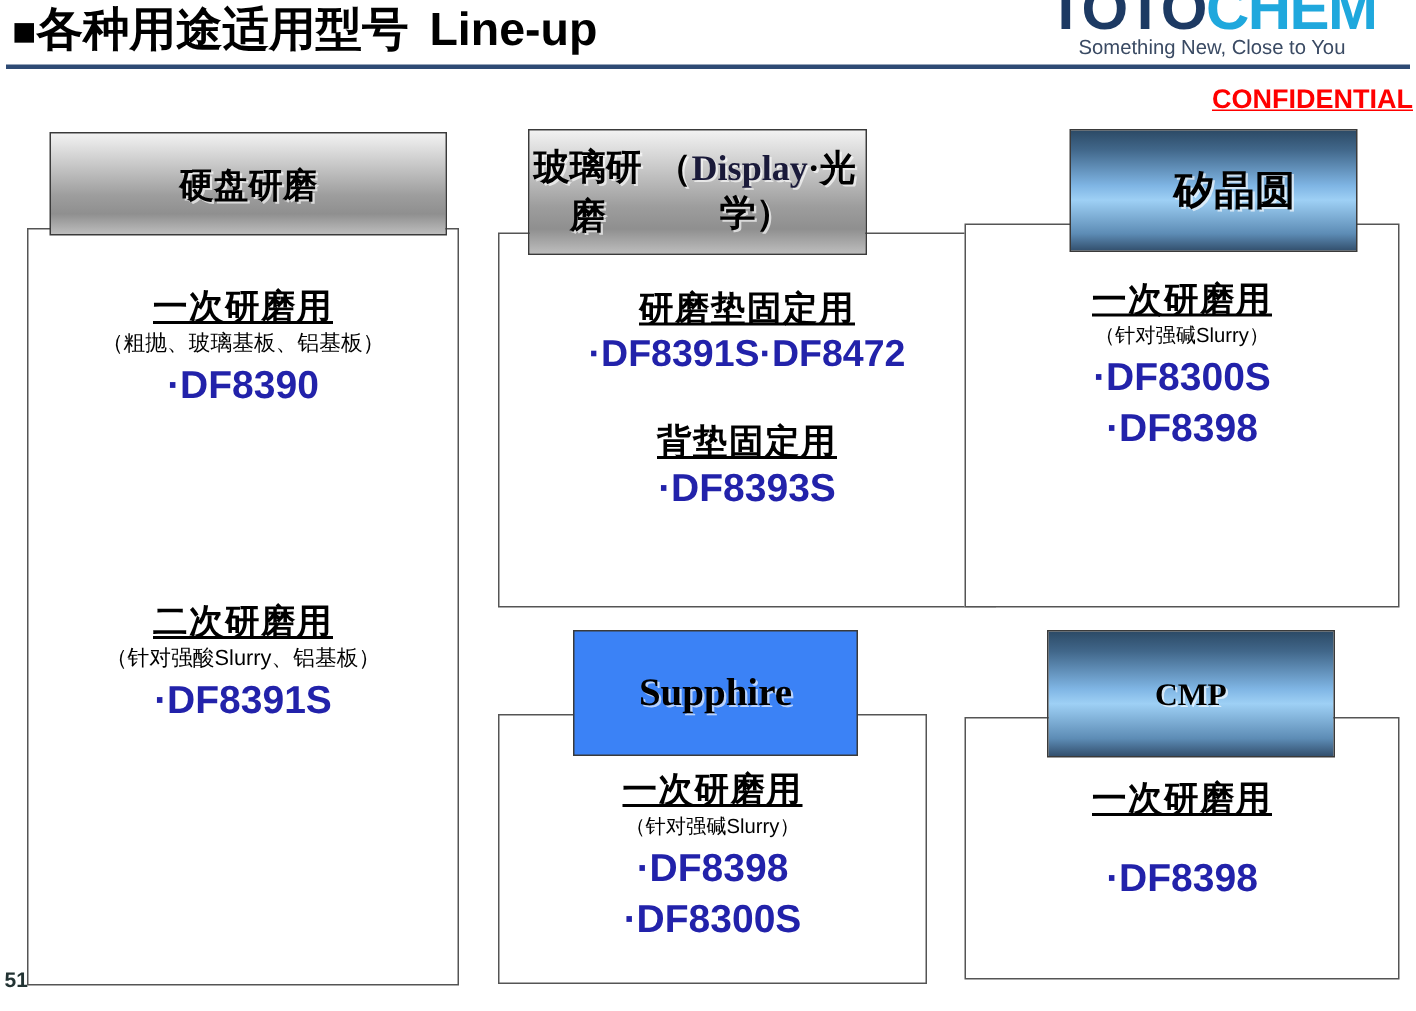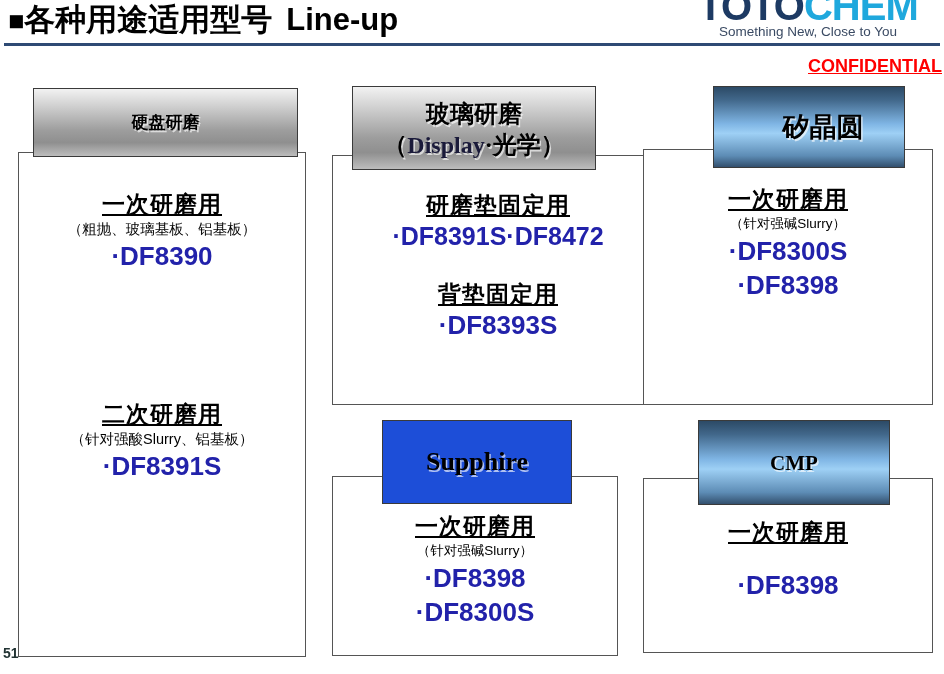--- a/index.html
+++ b/index.html
@@ -64,24 +64,24 @@
     border:1.4px solid #3a3a3a;
     display:flex;align-items:center;justify-content:center;
     text-align:center;z-index:5;
   }
   .cap.grey{
     background:linear-gradient(to bottom,#f2f2f2 0%,#cfcfcf 26%,#9d9d9d 62%,#8f8f8f 80%,#bdbdbd 100%);
   }
   .cap.blue{
     background:linear-gradient(to bottom,#2c4a66 0%,#41678a 16%,#7fb5e4 46%,#9ed0f5 58%,#5d8cb5 86%,#33506e 100%);
   }
-  .cap.violet{background:#1d4ed8;}
+  .cap.violet{background:#3b82f6;}
 
   .cap .t{
-    font-size:17px;font-weight:bold;color:#000;line-height:30px;
+    font-size:23px;font-weight:bold;color:#000;line-height:30px;
     text-shadow:1.5px 1.5px 0 rgba(255,255,255,.65);
   }
   .cap .t.serif{font-family:"Liberation Serif","DejaVu Serif",serif;}
   .cap .t.two{font-size:24px;line-height:33px;}
   .cap .t.disp{font-family:"Liberation Serif",serif;font-size:24px;}
   .cap .t.disp .en{color:#1a1a3a;}
   .cap .t.latin{font-family:"Liberation Serif",serif;font-size:26px;}
 
   
   .grp{position:absolute;width:100%;text-align:center;}
@@ -143,21 +143,21 @@
     <div class="body"></div>
     <div class="grp" style="top:36px;">
       <div class="hd">研磨垫固定用</div>
       <div class="mdl row">·DF8391S·DF8472</div>
     </div>
     <div class="grp" style="top:125px;">
       <div class="hd">背垫固定用</div>
       <div class="mdl">·DF8393S</div>
     </div>
   </div>
-  <div class="cap grey" style="left:352px;top:86px;width:244px;height:84px;flex-direction:column;">
+  <div class="cap grey" style="left:352px;top:86px;width:226px;height:84px;flex-direction:row;">
     <div class="t two">玻璃研磨</div>
     <div class="t disp"><span>（</span><span class="en">Display</span><span>·光学）</span></div>
   </div>
 
   <div class="card" style="left:643px;top:149px;width:290px;height:256px;">
     <div class="body"></div>
     <div class="grp" style="top:36px;">
       <div class="hd">一次研磨用</div>
       <div class="sub small">（针对强碱Slurry）</div>
       <div class="mdl pad">·DF8300S</div>

